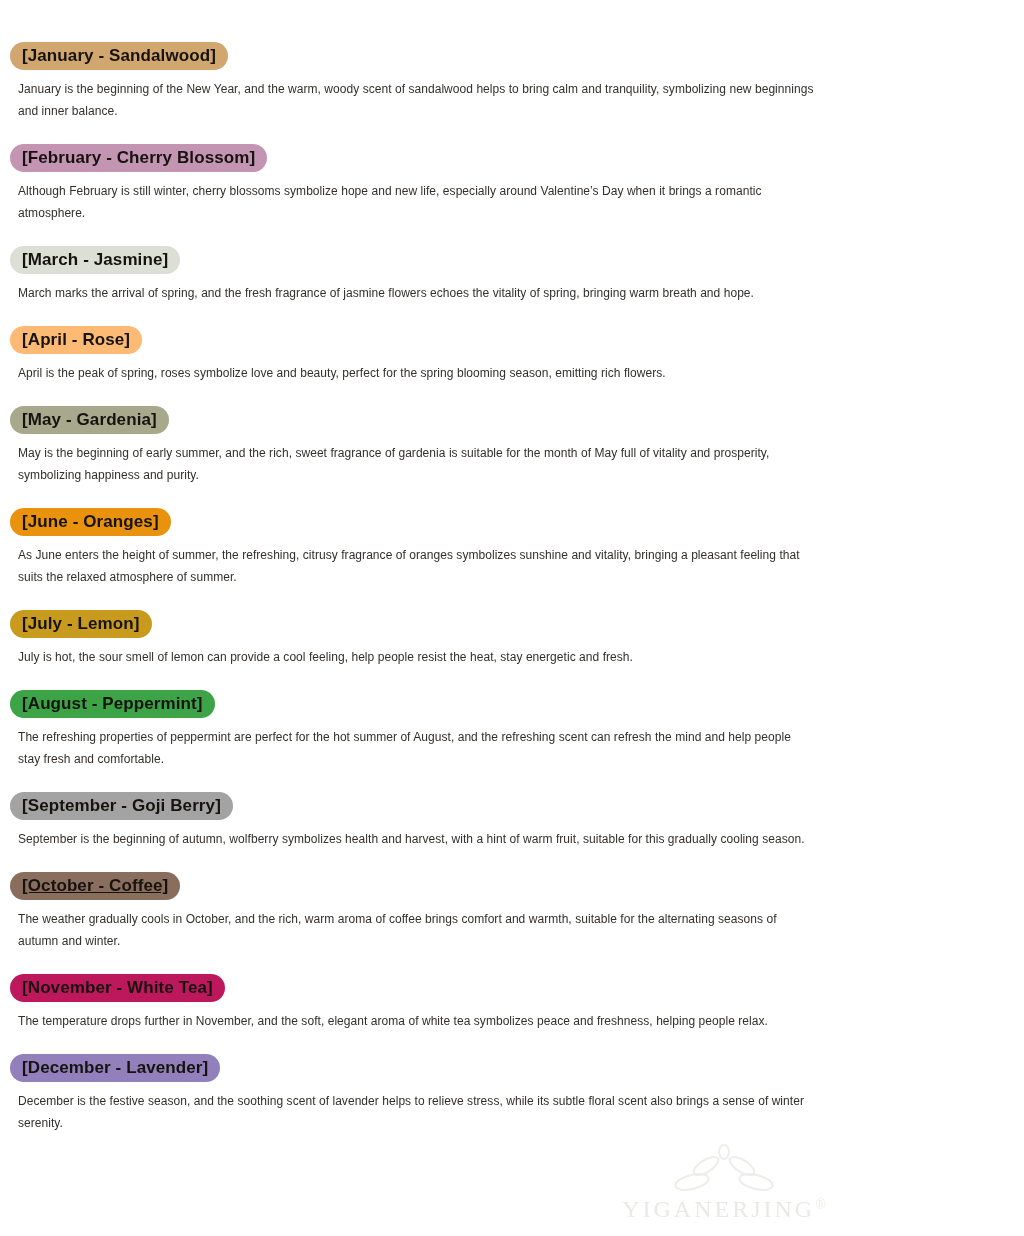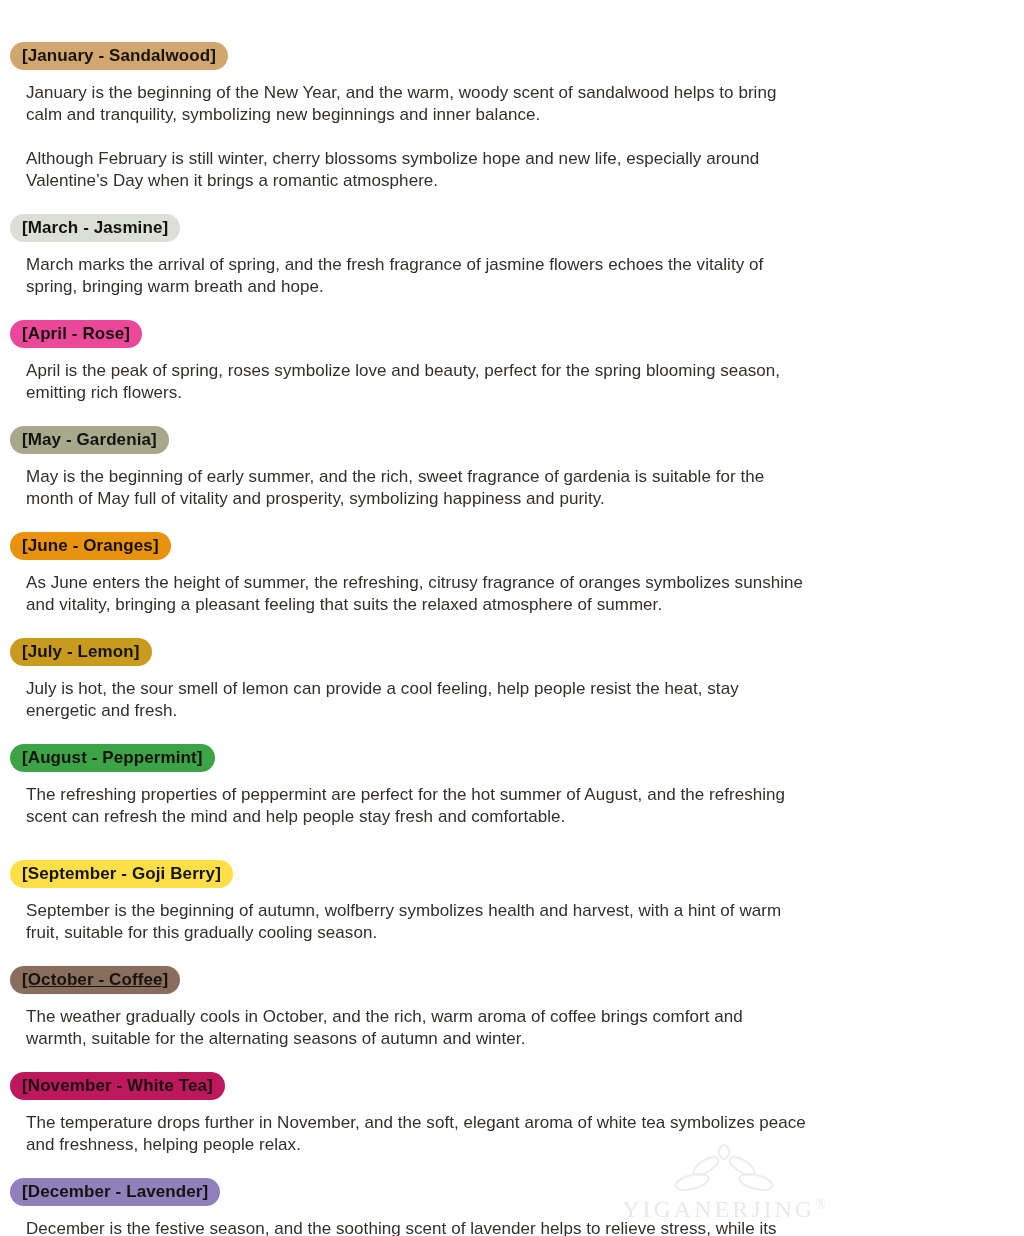--- a/index.html
+++ b/index.html
@@ -27,24 +27,24 @@
     display: inline-block;
     padding: 3px 12px 4px 12px;
     border-radius: 16px;
     font-size: 17px;
     font-weight: bold;
     line-height: 21px;
     color: #16130f;
     letter-spacing: 0.1px;
   }
   .desc {
-    margin: 12px;
+    margin: 4px;
     padding: 0 16px 0 14px;
     max-width: 994px;
-    font-size: 17px;
+    font-size: 12px;
     line-height: 22px;
     color: #332f2b;
     letter-spacing: 0.05px;
   }
   .watermark {
     position: absolute;
     top: 1138px;
     right: 12px;
     width: 200px;
     display: flex;
@@ -74,33 +74,36 @@
 
   <main class="month-list">
   <section class="month-section">
     <div class="badge-row">
       <span class="badge" style="background: rgb(210, 167, 111);"><span class="badge-label">[January - Sandalwood]</span></span>
     </div>
     <p class="desc">January is the beginning of the New Year, and the warm, woody scent of sandalwood helps to bring calm and tranquility, symbolizing new beginnings and inner balance.</p>
   </section>
 
   <section class="month-section">
+    <div class="badge-row">
+      <span class="badge" style="background: rgb(196, 149, 179);"><span class="badge-label">[February - Cherry Blossom]</span></span>
+    </div>
     <p class="desc">Although February is still winter, cherry blossoms symbolize hope and new life, especially around Valentine’s Day when it brings a romantic atmosphere.</p>
   </section>
 
   <section class="month-section">
     <div class="badge-row">
       <span class="badge" style="background: rgb(219, 223, 213);"><span class="badge-label">[March - Jasmine]</span></span>
     </div>
     <p class="desc">March marks the arrival of spring, and the fresh fragrance of jasmine flowers echoes the vitality of spring, bringing warm breath and hope.</p>
   </section>
 
   <section class="month-section">
     <div class="badge-row">
-      <span class="badge" style="background: #ec4899;"><span class="badge-label">[April - Rose]</span></span>
+      <span class="badge" style="background: #fdba74;"><span class="badge-label">[April - Rose]</span></span>
     </div>
     <p class="desc">April is the peak of spring, roses symbolize love and beauty, perfect for the spring blooming season, emitting rich flowers.</p>
   </section>
 
   <section class="month-section">
     <div class="badge-row">
       <span class="badge" style="background: rgb(167, 168, 140);"><span class="badge-label">[May - Gardenia]</span></span>
     </div>
     <p class="desc">May is the beginning of early summer, and the rich, sweet fragrance of gardenia is suitable for the month of May full of vitality and prosperity, symbolizing happiness and purity.</p>
   </section>
@@ -121,21 +124,21 @@
 
   <section class="month-section">
     <div class="badge-row">
       <span class="badge" style="background: rgb(60, 163, 71);"><span class="badge-label">[August - Peppermint]</span></span>
     </div>
     <p class="desc">The refreshing properties of peppermint are perfect for the hot summer of August, and the refreshing scent can refresh the mind and help people stay fresh and comfortable.</p>
   </section>
 
   <section class="month-section">
     <div class="badge-row">
-      <span class="badge" style="background: #fde047; margin-top: 10px;"><span class="badge-label">[September - Goji Berry]</span></span>
+      <span class="badge" style="background: #a3a3a3;"><span class="badge-label">[September - Goji Berry]</span></span>
     </div>
     <p class="desc">September is the beginning of autumn, wolfberry symbolizes health and harvest, with a hint of warm fruit, suitable for this gradually cooling season.</p>
   </section>
 
   <section class="month-section">
     <div class="badge-row">
       <span class="badge" style="background: rgb(138, 110, 93); text-decoration: underline;"><span class="badge-label">[October - Coffee]</span></span>
     </div>
     <p class="desc">The weather gradually cools in October, and the rich, warm aroma of coffee brings comfort and warmth, suitable for the alternating seasons of autumn and winter.</p>
   </section>

